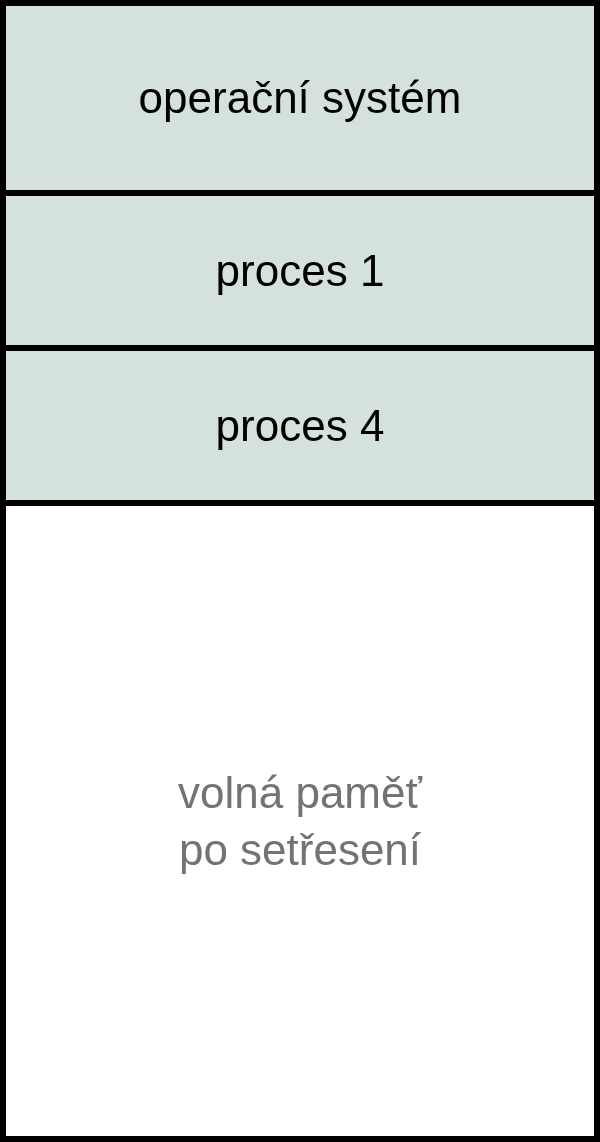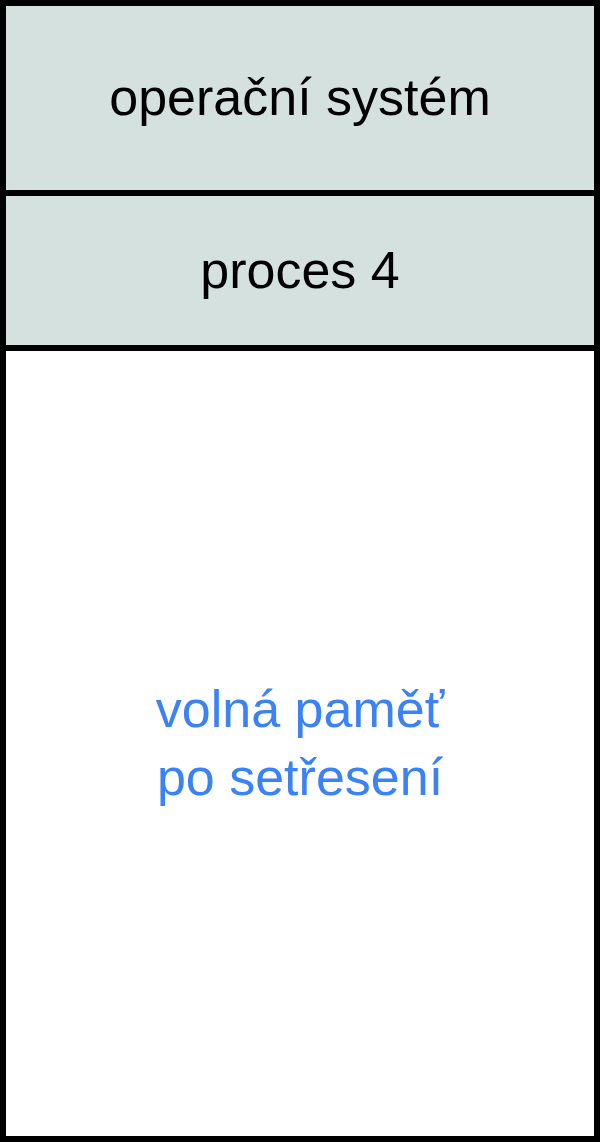--- a/index.html
+++ b/index.html
@@ -29,26 +29,26 @@
     .segment:last-child {
       border-bottom: none;
     }
     .filled {
       background-color: #d4e1df;
     }
     .empty {
       background-color: #ffffff;
     }
     .segment-label {
-      font-size: 52px;
+      font-size: 44px;
       color: #000000;
       line-height: 1.3;
     }
     .free-label {
-      color: #3b82f6;
+      color: #737373;
     }
     .seg-os {
       flex: 0 0 190px;
     }
     .seg-p5 {
       flex: 0 0 155px;
     }
     .seg-p4 {
       flex: 0 0 155px;
     }
@@ -60,18 +60,21 @@
     }
   </style>
 </head>
 <body>
 
 <div class="memory-diagram">
   <div class="segment filled seg-os">
     <span class="segment-label">operační systém</span>
   </div>
   <div class="segment filled seg-p5">
+    <span class="segment-label">proces 1</span>
+  </div>
+  <div class="segment filled seg-p4">
     <span class="segment-label">proces 4</span>
   </div>
   <div class="segment empty seg-free">
     <span class="segment-label free-label">volná paměť<br>po setřesení</span>
   </div>
 </div>
 
 </body></html>

